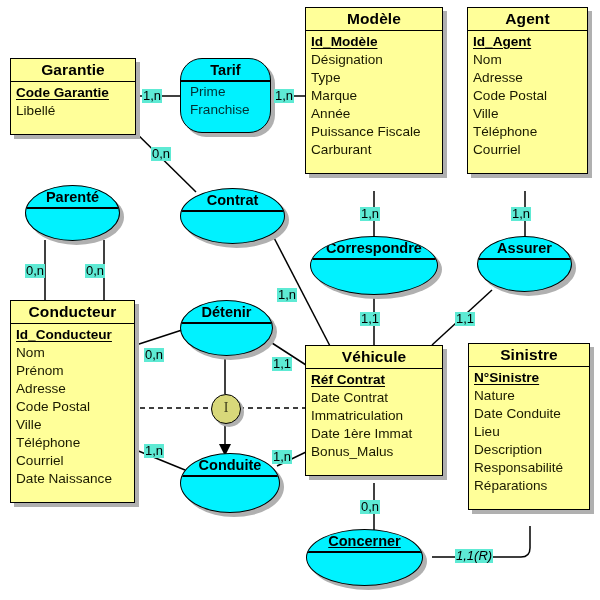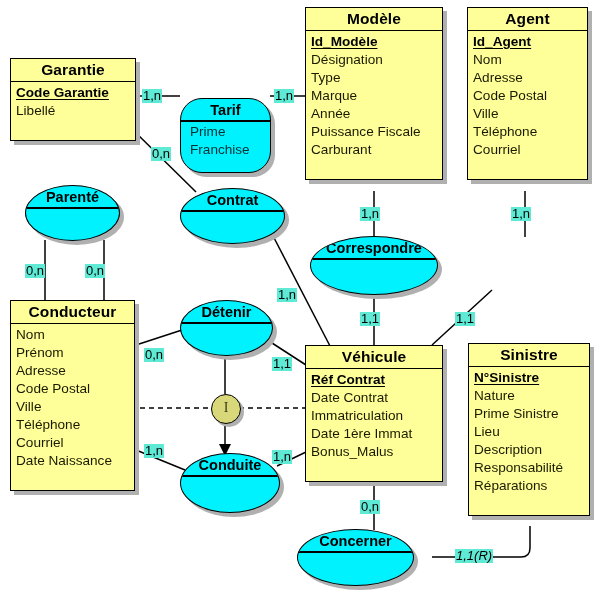--- a/index.html
+++ b/index.html
@@ -36,21 +36,21 @@
     text-align: center;
     font-weight: bold;
     color: #000000;
     border-bottom: 1.6px solid #000000;
     padding: 2px 4px 3px 4px;
     font-size: 15.5px;
     line-height: 17px;
     letter-spacing: 0.1px;
   }
   .entity .attrs {
-    padding: 2px 0 20px 5px;
+    padding: 2px 0 14px 5px;
   }
   .entity .attr {
     font-size: 13.6px;
     line-height: 18px;
     color: #1a1a00;
     white-space: nowrap;
   }
   .entity .attr.key {
     font-weight: bold;
     color: #000000;
@@ -88,21 +88,20 @@
     padding: 1px 0 0 9px;
   }
   .rel .rattr {
     font-size: 13.6px;
     line-height: 18px;
     color: #003033;
     white-space: nowrap;
   }
   .rel.squarish {
     border-radius: 22px;
-    margin-top: 40px;
   }
 
   
   .card {
     position: absolute;
     font-size: 13px;
     line-height: 14px;
     color: #000000;
     background: #5eead4;
     padding: 0 1px;
@@ -205,20 +204,21 @@
       <div class="attr">Code Postal</div>
       <div class="attr">Ville</div>
       <div class="attr">Téléphone</div>
       <div class="attr">Courriel</div>
     </div>
   </div>
 
   <div class="entity" style="left:10px; top:300px; width:125px;">
     <div class="ename">Conducteur</div>
     <div class="attrs">
+      <div class="attr key">Id_Conducteur</div>
       <div class="attr">Nom</div>
       <div class="attr">Prénom</div>
       <div class="attr">Adresse</div>
       <div class="attr">Code Postal</div>
       <div class="attr">Ville</div>
       <div class="attr">Téléphone</div>
       <div class="attr">Courriel</div>
       <div class="attr">Date Naissance</div>
     </div>
   </div>
@@ -232,21 +232,21 @@
       <div class="attr">Date 1ère Immat</div>
       <div class="attr">Bonus_Malus</div>
     </div>
   </div>
 
   <div class="entity" style="left:468px; top:343px; width:122px;">
     <div class="ename">Sinistre</div>
     <div class="attrs">
       <div class="attr key">N°Sinistre</div>
       <div class="attr">Nature</div>
-      <div class="attr">Prime Sinistre</div>
+      <div class="attr">Date Conduite</div>
       <div class="attr">Lieu</div>
       <div class="attr">Description</div>
       <div class="attr">Responsabilité</div>
       <div class="attr">Réparations</div>
     </div>
   </div>
 
   <div class="rel squarish" style="left:180px; top:58px; width:91px; height:75px;">
     <div class="rname">Tarif</div>
     <div class="rdiv"></div>
@@ -277,22 +277,26 @@
   <div class="rel" style="left:180px; top:453px; width:100px; height:60px;">
     <div class="rname">Conduite</div>
     <div class="rdiv"></div>
   </div>
 
   <div class="rel" style="left:310px; top:236px; width:128px; height:59px;">
     <div class="rname">Correspondre</div>
     <div class="rdiv"></div>
   </div>
 
-
-  <div class="rel" style="left:297px; top:529px; width:117px; height:57px;">
+  <div class="rel" style="left:477px; top:236px; width:95px; height:56px;">
+    <div class="rname">Assurer</div>
+    <div class="rdiv"></div>
+  </div>
+
+  <div class="rel" style="left:306px; top:529px; width:117px; height:57px;text-decoration:underline;">
     <div class="rname">Concerner</div>
     <div class="rdiv"></div>
   </div>
 
   <div class="inode" style="left:211px; top:394px;">I</div>
 
   <div class="card" style="left:142px; top:89px;">1,n</div>
   <div class="card" style="left:274px; top:89px;">1,n</div>
   <div class="card" style="left:151px; top:147px;">0,n</div>
   <div class="card" style="left:360px; top:207px;">1,n</div>

